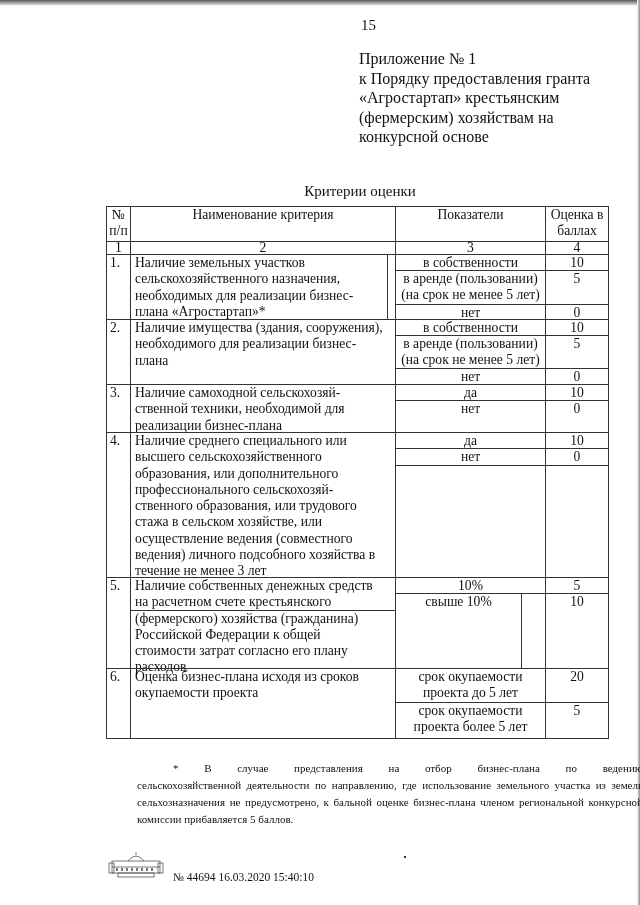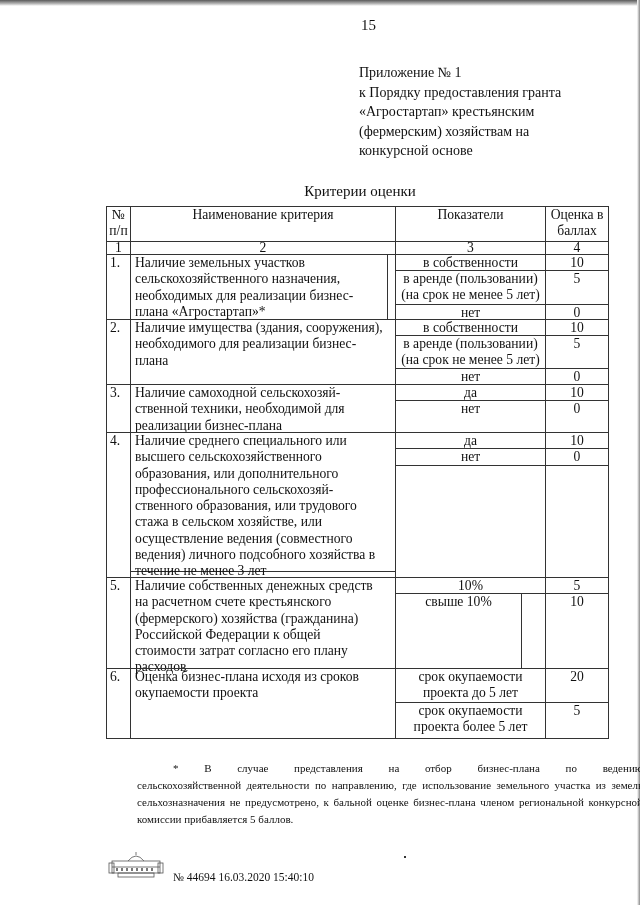--- a/index.html
+++ b/index.html
@@ -11,21 +11,21 @@
   }
   .scan-top {
     position: absolute; left: 0; top: 0; width: 640px; height: 6px;
     background: linear-gradient(#5a5a5a, #b5b5b5 60%, #ffffff);
   }
   .scan-right {
     position: absolute; right: 0; top: 0; width: 3px; height: 905px;
     background: linear-gradient(90deg, #ffffff, #8a8a8a);
   }
   .page-num { position: absolute; left: 346px; top: 17px; font-size: 15px; margin-left: 15px; }
-  .appendix { position: absolute; left: 359px; top: 63px; font-size: 14px; line-height: 19.5px; }
+  .appendix { position: absolute; left: 359px; top: 49px; font-size: 16px; line-height: 19.5px; }
   .appendix div { white-space: nowrap; }
   .title { position: absolute; left: 0; width: 720px; top: 183px; text-align: center; font-size: 15px; }
   .tbl { position: absolute; left: 106px; top: 206px; width: 503px; height: 532px; }
   .cell {
     position: absolute; box-sizing: border-box;
     font-size: 13.6px; line-height: 16.3px;
   }
   .b { border: 1px solid #333; }
   .c { text-align: center; }
   .l { text-align: left; padding-left: 4px; }
@@ -154,21 +154,21 @@
     </div>
     <div class="cell b c" style="left: 289px; top: 194px; width: 151px; height: 33px;">
       <div>нет</div>
     </div>
     <div class="cell b c" style="left: 439px; top: 194px; width: 64px; height: 33px;">
       <div>0</div>
     </div>
     <div class="cell b" style="left: 0px; top: 226px; width: 25px; height: 146px; padding-left: 3px;">
       <div>4.</div>
     </div>
-    <div class="cell b l" style="left: 24px; top: 226px; width: 266px; height: 140px;">
+    <div class="cell b l" style="left: 24px; top: 226px; width: 266px; height: 179px;">
       <div>Наличие среднего специального или</div>
       <div>высшего сельскохозяйственного</div>
       <div>образования, или дополнительного</div>
       <div>профессионального сельскохозяй-</div>
       <div>ственного образования, или трудового</div>
       <div>стажа в сельском хозяйстве, или</div>
       <div>осуществление ведения (совместного</div>
       <div>ведения) личного подсобного хозяйства в</div>
       <div>течение не менее 3 лет</div>
     </div>

